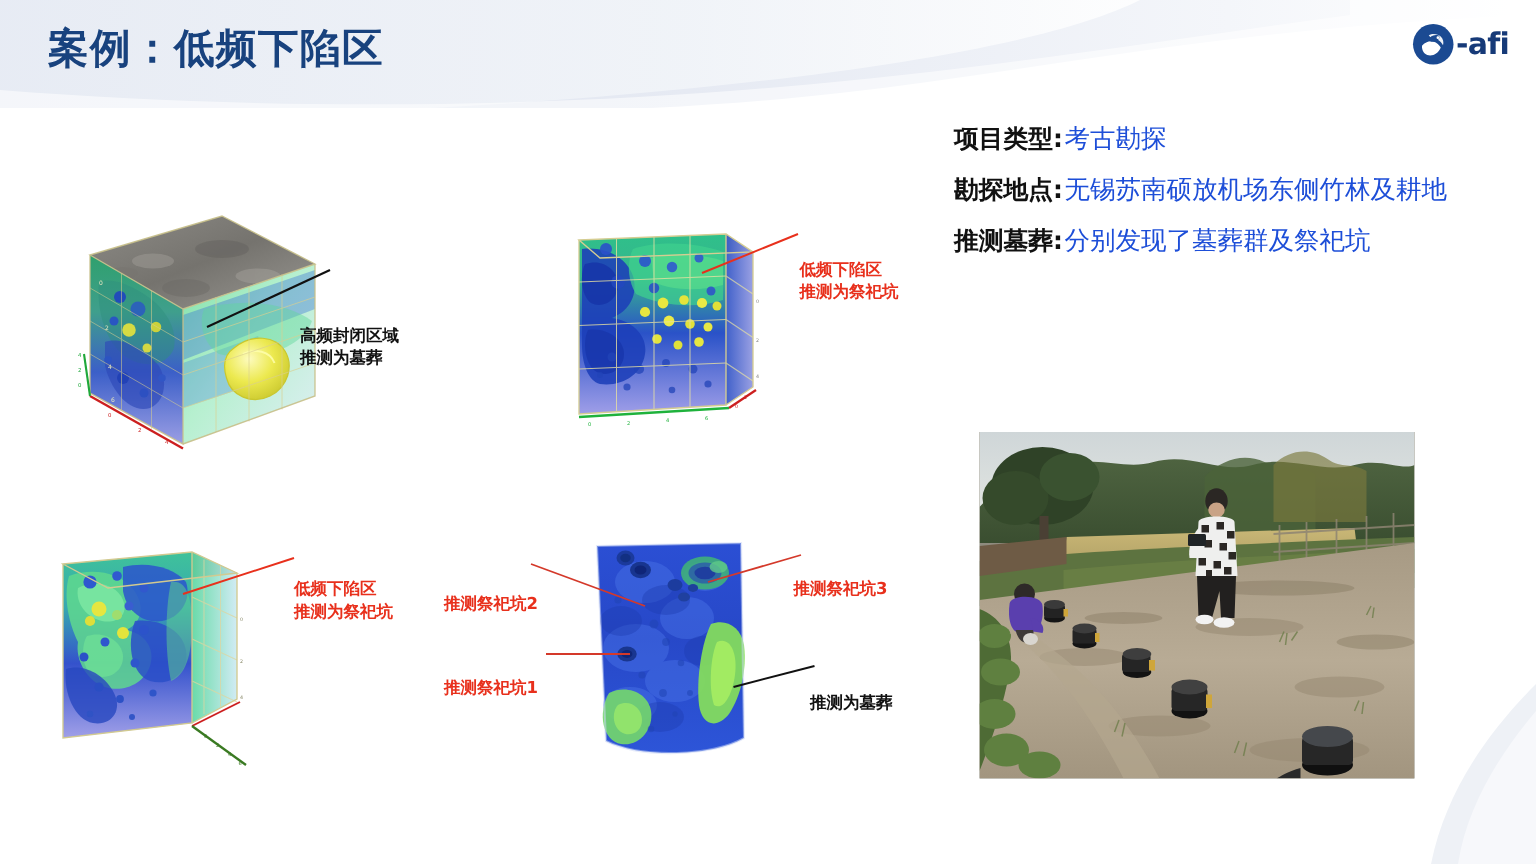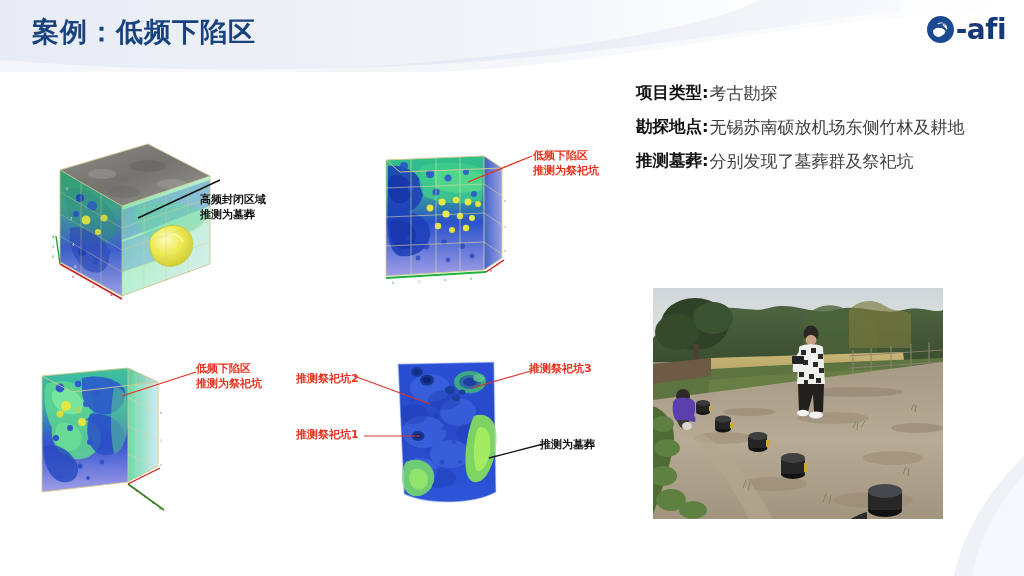--- a/index.html
+++ b/index.html
@@ -21,49 +21,49 @@
     font-size:27px;font-weight:bold;letter-spacing:1px;
     color:#18427e;
     font-family:"DejaVu Sans","Liberation Sans",sans-serif;
     white-space:nowrap;
   }
 
   
   .logo{position:absolute;right:18px;top:14px;display:flex;align-items:center;height:30px;}
   .logo-mark{width:29px;height:29px;position:relative;flex:0 0 auto;}
   .logo-text{
-    font-size:28px;font-weight:bold;color:#163a78;
+    font-size:20px;font-weight:bold;color:#163a78;
     font-family:"DejaVu Sans","Liberation Sans",sans-serif;
     letter-spacing:-0.5px;margin-left:1px;line-height:29px;
   }
 
   
   .corner-deco{position:absolute;right:0;bottom:0;width:150px;height:120px;overflow:hidden;}
 
   
   .info-block{position:absolute;left:636px;top:80px;width:380px;}
   .info-row{
     display:flex;align-items:flex-start;margin-bottom:8px;
     font-size:17px;line-height:26px;white-space:nowrap;
     font-family:"DejaVu Serif","Liberation Serif",serif;
   }
   .info-label{font-weight:bold;color:#111;font-family:"DejaVu Sans","Liberation Sans",sans-serif;font-size:16.5px;}
-  .info-value{color:#404040;margin-left:1px;font-family:"DejaVu Serif","Liberation Serif",serif;}
+  .info-value{color:#1d4ed8;margin-left:1px;font-family:"DejaVu Serif","Liberation Serif",serif;}
 
   
   .photo{position:absolute;left:653px;top:288px;width:290px;height:231px;overflow:hidden;background:#8e8b7e;}
   .photo svg{display:block;}
 
   
   .viz{position:absolute;}
   .viz svg{display:block;}
 
   .anno{
     position:absolute;font-size:11px;line-height:15px;white-space:nowrap;
-    font-family:"DejaVu Sans","Liberation Sans",sans-serif;font-weight:bold;
+    font-family:"DejaVu Sans","Liberation Sans",sans-serif;font-weight:bold;margin-top:24px;
   }
   .anno.red{color:#e8301c;}
   .anno.black{color:#111;font-weight:bold;}
 
   .leader{position:absolute;}
 </style>
 </head>
 <body>
 
 <div class="slide">

